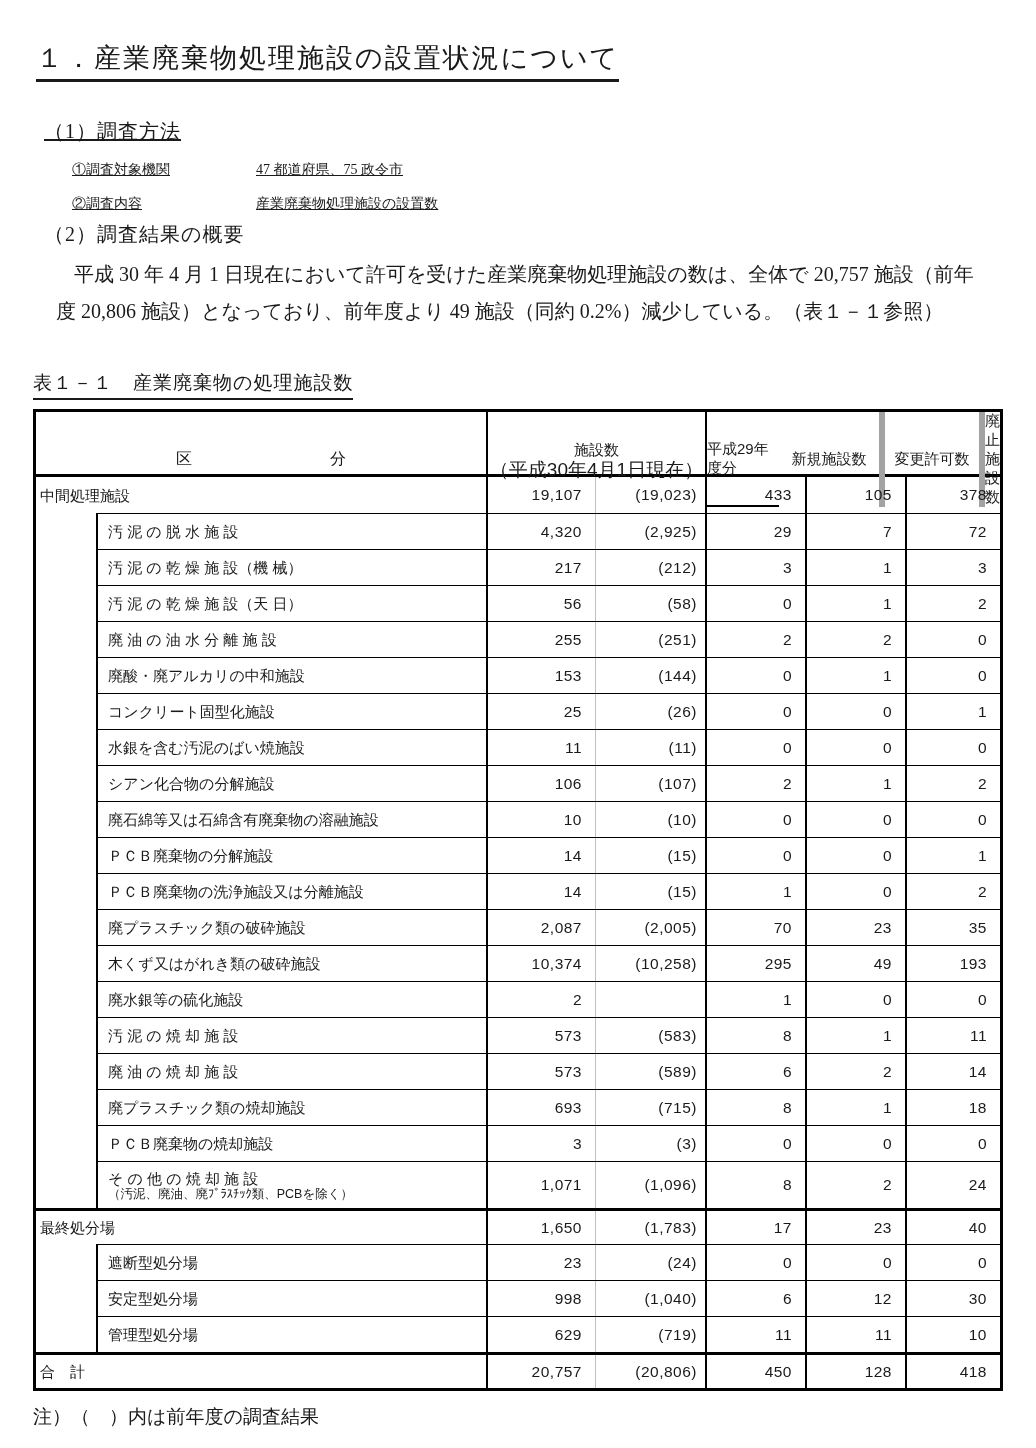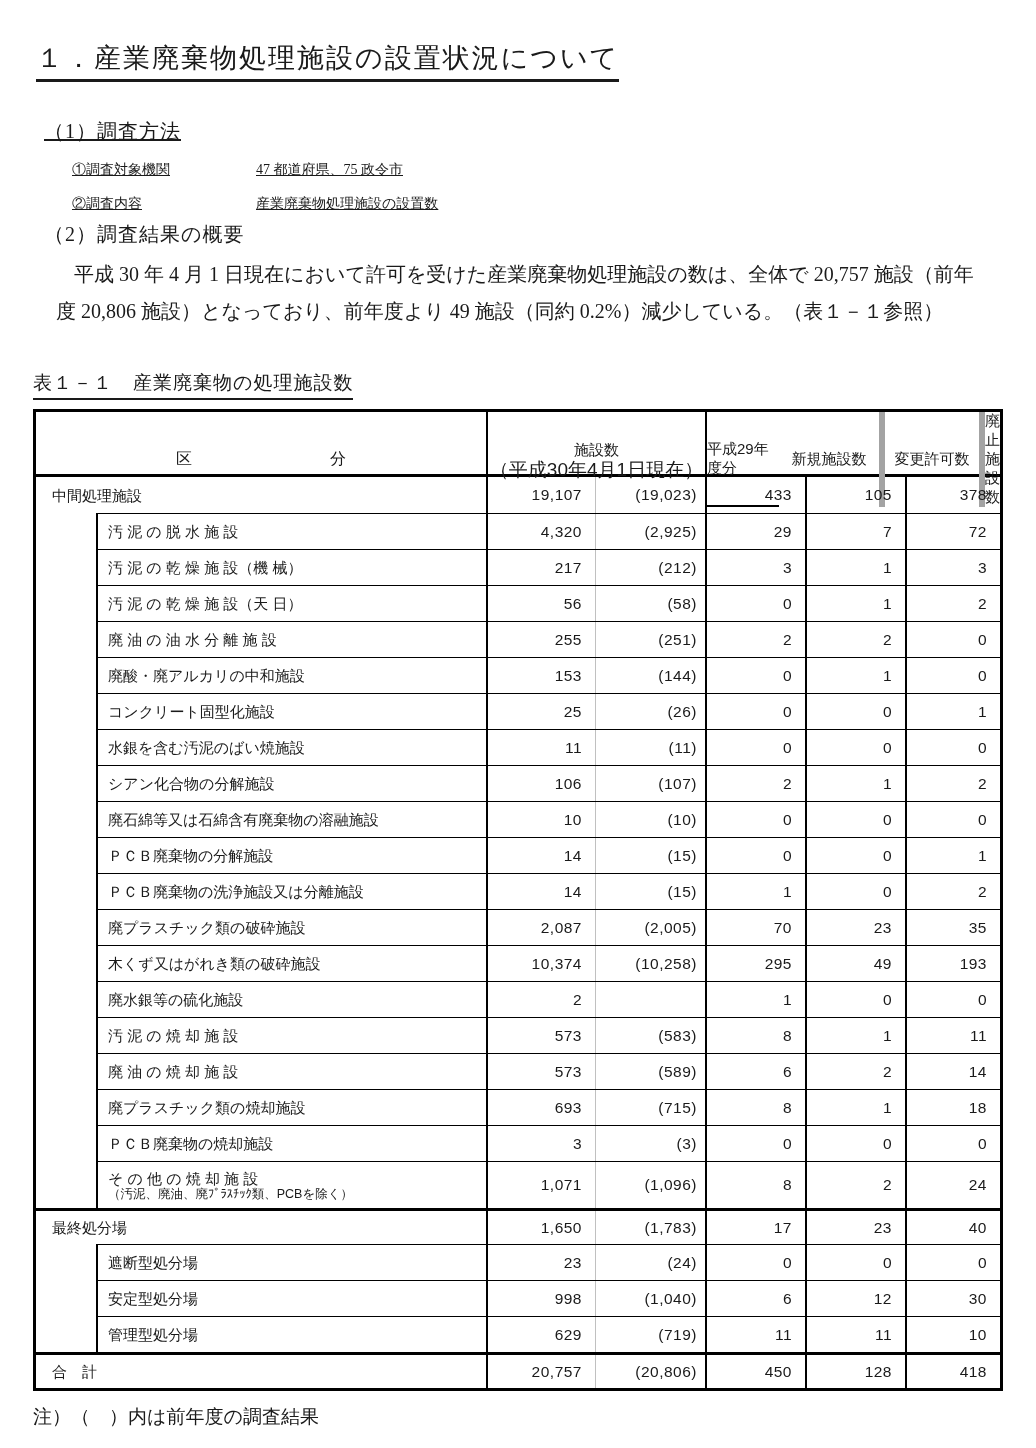--- a/index.html
+++ b/index.html
@@ -69,21 +69,21 @@
     min-height: 36px;
     box-sizing: border-box;
   }
   .trow.tall { min-height: 47px; }
   .trow.thick-top { border-top: 3px solid #000; }
 
   .cell { display: flex; align-items: center; box-sizing: border-box; }
   .c-label { padding-left: 10px; flex-direction: column; align-items: flex-start; justify-content: center; }
   .c-label .main { line-height: 17px; }
   .c-label .sub { font-size: 12.5px; line-height: 14px; }
-  .level-0 .c-label { grid-column: 1 / 3; padding-left: 16px; }
+  .level-0 .c-label { grid-column: 1 / 3; padding-left: 4px; }
   .level-1 .c-label { border-left: 2px solid #000; }
   .level-1 .c-label, .level-1 .c-count, .level-1 .c-new, .level-1 .c-change, .level-1 .c-abolish {
     border-top: 1.5px solid #000;
   }
   .c-count { border-left: 2px solid #000; padding: 0; }
   .c-count .half { display: flex; align-items: center; justify-content: flex-end; height: 100%; box-sizing: border-box; padding-left: 28px; }
   .c-count .v-cur { width: 107px; padding-right: 13px; }
   .c-count .v-prev { flex: 1; border-left: 1px solid #c0c0c0; padding-right: 8px; }
   .c-new, .c-change, .c-abolish { border-left: 2px solid #000; justify-content: flex-end; padding-right: 13px; }
   .num { font-size: 15.5px; letter-spacing: 0.5px; }

